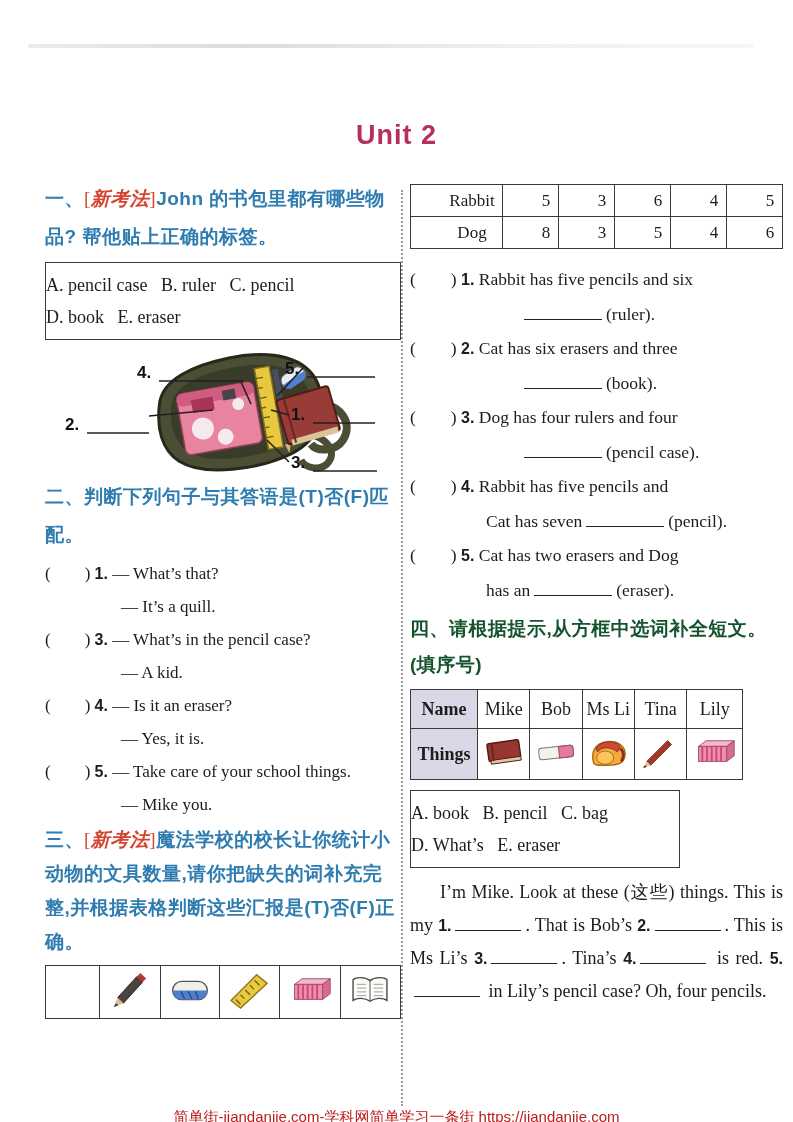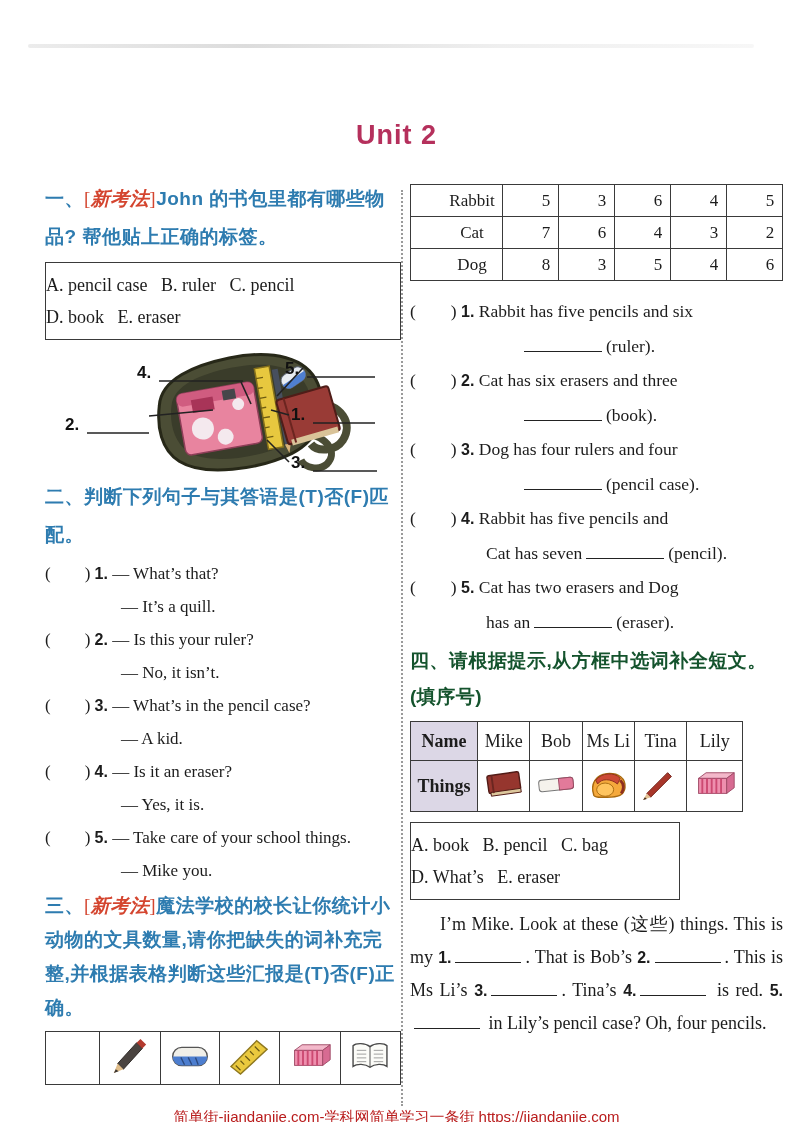--- a/index.html
+++ b/index.html
@@ -130,24 +130,20 @@
     <div class="sec-heading blue" style="margin-top:4px">
       <span>二、</span><span>判断下列句子与其答语是(T)否(F)匹配。</span>
     </div>
 
     <div class="dlg">
       <div>
         <div class="dlg-q"><span class="paren">(  )</span> <b class="num">1.</b> <span>— What’s that?</span></div>
         <div class="dlg-a">— It’s a quill.</div>
       </div>
       <div>
-        <div class="dlg-q"><span class="paren">(  )</span> <b class="num">2.</b> <span>— Is this your ruler?</span></div>
-        <div class="dlg-a">— No, it isn’t.</div>
-      </div>
-      <div>
         <div class="dlg-q"><span class="paren">(  )</span> <b class="num">3.</b> <span>— What’s in the pencil case?</span></div>
         <div class="dlg-a">— A kid.</div>
       </div>
       <div>
         <div class="dlg-q"><span class="paren">(  )</span> <b class="num">4.</b> <span>— Is it an eraser?</span></div>
         <div class="dlg-a">— Yes, it is.</div>
       </div>
       <div>
         <div class="dlg-q"><span class="paren">(  )</span> <b class="num">5.</b> <span>— Take care of your school things.</span></div>
         <div class="dlg-a">— Mike you.</div>
@@ -209,28 +205,20 @@
       <tbody>
           <tr>
         <td class="lbl">Rabbit</td>
         <td>5</td>
         <td>3</td>
         <td>6</td>
         <td>4</td>
         <td>5</td>
       </tr>
       <tr>
-        <td class="lbl">Cat</td>
-        <td>7</td>
-        <td>6</td>
-        <td>4</td>
-        <td>3</td>
-        <td>2</td>
-      </tr>
-      <tr>
         <td class="lbl">Dog</td>
         <td>8</td>
         <td>3</td>
         <td>5</td>
         <td>4</td>
         <td>6</td>
       </tr>
     </tbody>
       </table>
 

